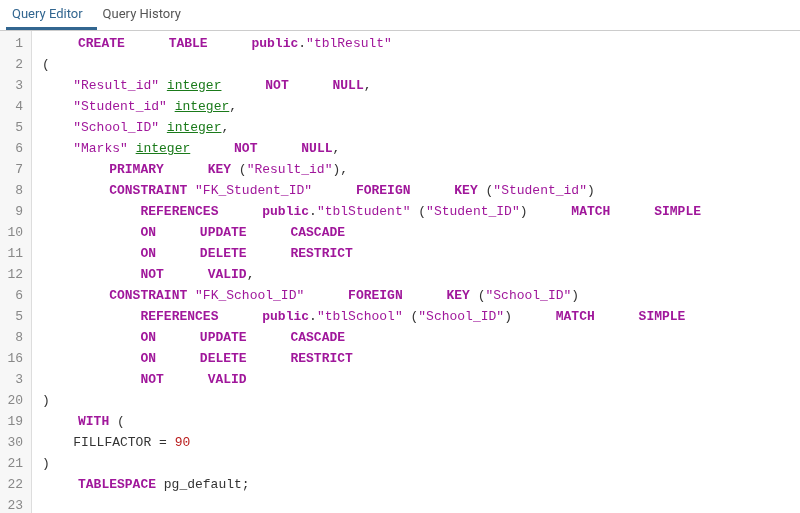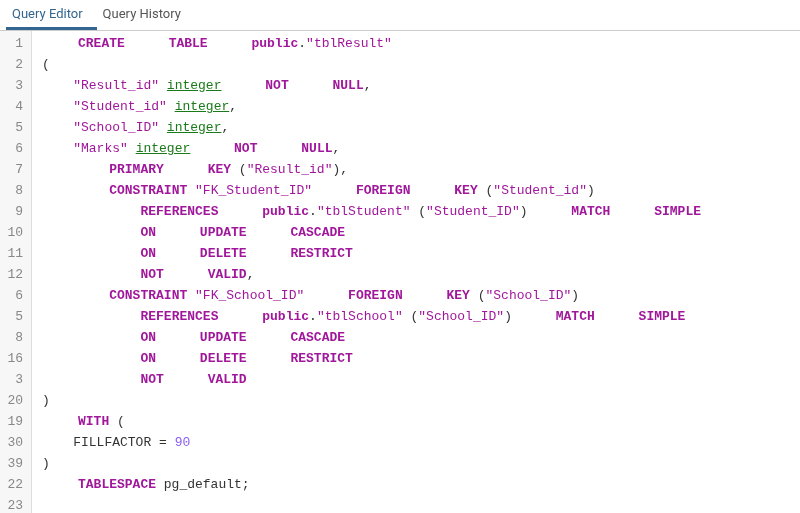--- a/index.html
+++ b/index.html
@@ -47,21 +47,21 @@
   }
   .gutter div { height: 21px; }
   .code {
     padding: 2px 0 2px 10px;
     white-space: pre;
     color: #333;
   }
   .code div { height: 21px; }
   .kw { color: #a0179b; font-weight: bold; margin-left: 36px; }
   .str { color: #a0179b; }
-  .num { color: #8b5cf6; }
+  .num { color: #b91c1c; }
   .typ { color: #1a7a1a; text-decoration: underline; }
   .plain { color: #333; }
 </style>
 </head>
 <body>
 
 <div class="tabs">
   <div class="tab active">Query Editor</div>
   <div class="tab">Query History</div>
 </div>
@@ -81,18 +81,18 @@
       <div>11</div>
       <div>12</div>
       <div>6</div>
       <div>5</div>
       <div>8</div>
       <div>16</div>
       <div>3</div>
       <div>20</div>
       <div>19</div>
       <div>30</div>
-      <div>39</div>
+      <div>21</div>
       <div>22</div>
       <div>23</div>
     </div>
   <div class="code" id="code"><div><span class="kw">CREATE</span><span class="plain"> </span><span class="kw">TABLE</span><span class="plain"> </span><span class="kw">public</span><span class="plain">.</span><span class="str">"tblResult"</span></div><div><span class="plain">(</span></div><div><span class="plain">    </span><span class="str">"Result_id"</span><span class="plain"> </span><span class="typ">integer</span><span class="plain"> </span><span class="kw">NOT</span><span class="plain"> </span><span class="kw">NULL</span><span class="plain">,</span></div><div><span class="plain">    </span><span class="str">"Student_id"</span><span class="plain"> </span><span class="typ">integer</span><span class="plain">,</span></div><div><span class="plain">    </span><span class="str">"School_ID"</span><span class="plain"> </span><span class="typ">integer</span><span class="plain">,</span></div><div><span class="plain">    </span><span class="str">"Marks"</span><span class="plain"> </span><span class="typ">integer</span><span class="plain"> </span><span class="kw">NOT</span><span class="plain"> </span><span class="kw">NULL</span><span class="plain">,</span></div><div><span class="plain">    </span><span class="kw">PRIMARY</span><span class="plain"> </span><span class="kw">KEY</span><span class="plain"> (</span><span class="str">"Result_id"</span><span class="plain">),</span></div><div><span class="plain">    </span><span class="kw">CONSTRAINT</span><span class="plain"> </span><span class="str">"FK_Student_ID"</span><span class="plain"> </span><span class="kw">FOREIGN</span><span class="plain"> </span><span class="kw">KEY</span><span class="plain"> (</span><span class="str">"Student_id"</span><span class="plain">)</span></div><div><span class="plain">        </span><span class="kw">REFERENCES</span><span class="plain"> </span><span class="kw">public</span><span class="plain">.</span><span class="str">"tblStudent"</span><span class="plain"> (</span><span class="str">"Student_ID"</span><span class="plain">) </span><span class="kw">MATCH</span><span class="plain"> </span><span class="kw">SIMPLE</span></div><div><span class="plain">        </span><span class="kw">ON</span><span class="plain"> </span><span class="kw">UPDATE</span><span class="plain"> </span><span class="kw">CASCADE</span></div><div><span class="plain">        </span><span class="kw">ON</span><span class="plain"> </span><span class="kw">DELETE</span><span class="plain"> </span><span class="kw">RESTRICT</span></div><div><span class="plain">        </span><span class="kw">NOT</span><span class="plain"> </span><span class="kw">VALID</span><span class="plain">,</span></div><div><span class="plain">    </span><span class="kw">CONSTRAINT</span><span class="plain"> </span><span class="str">"FK_School_ID"</span><span class="plain"> </span><span class="kw">FOREIGN</span><span class="plain"> </span><span class="kw">KEY</span><span class="plain"> (</span><span class="str">"School_ID"</span><span class="plain">)</span></div><div><span class="plain">        </span><span class="kw">REFERENCES</span><span class="plain"> </span><span class="kw">public</span><span class="plain">.</span><span class="str">"tblSchool"</span><span class="plain"> (</span><span class="str">"School_ID"</span><span class="plain">) </span><span class="kw">MATCH</span><span class="plain"> </span><span class="kw">SIMPLE</span></div><div><span class="plain">        </span><span class="kw">ON</span><span class="plain"> </span><span class="kw">UPDATE</span><span class="plain"> </span><span class="kw">CASCADE</span></div><div><span class="plain">        </span><span class="kw">ON</span><span class="plain"> </span><span class="kw">DELETE</span><span class="plain"> </span><span class="kw">RESTRICT</span></div><div><span class="plain">        </span><span class="kw">NOT</span><span class="plain"> </span><span class="kw">VALID</span></div><div><span class="plain">)</span></div><div><span class="kw">WITH</span><span class="plain"> (</span></div><div><span class="plain">    FILLFACTOR = </span><span class="num">90</span></div><div><span class="plain">)</span></div><div><span class="kw">TABLESPACE</span><span class="plain"> pg_default;</span></div><div>&nbsp;</div></div>
 </div>
 
 </body></html>

